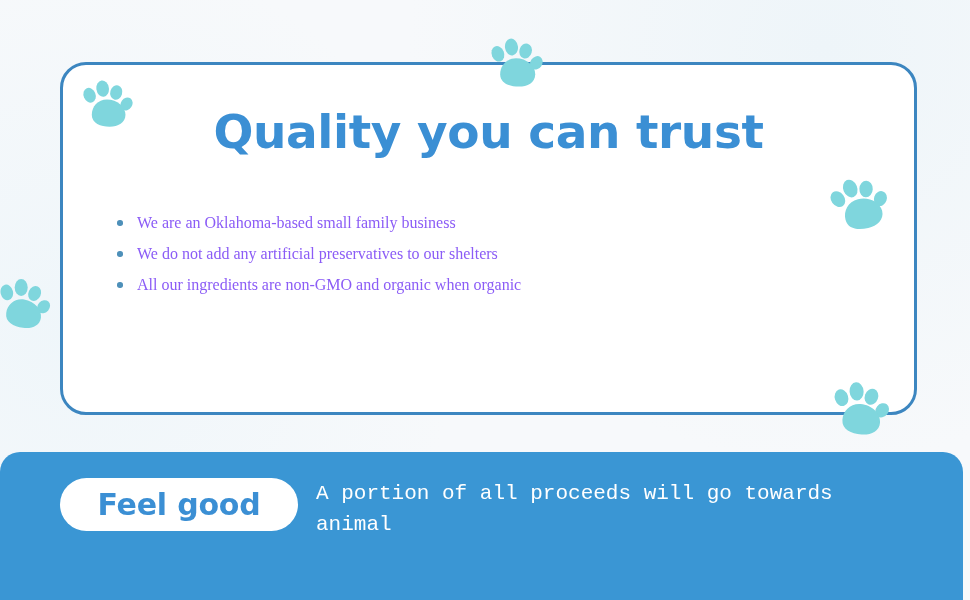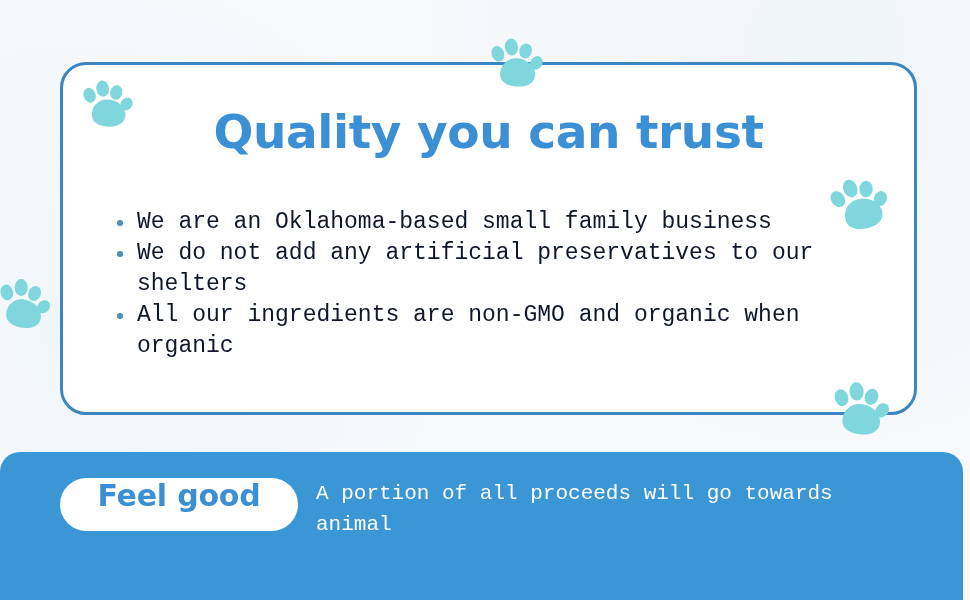--- a/index.html
+++ b/index.html
@@ -64,25 +64,25 @@
     left: 46px;
     top: 142px;
     right: 30px;
     margin: 0;
     padding: 0;
     list-style: none;
   }
   .bullet-item {
     position: relative;
     padding-left: 28px;
-    font-size: 23px;
+    font-size: 16px;
     line-height: 31px;
-    color: #0f172a;
+    color: #8b5cf6;
     margin-bottom: 0px;
-    font-family: Liberation Mono, monospace;
+    font-family: Liberation Serif, serif;
   }
   .bullet-item::before {
     content: "";
     position: absolute;
     left: 8px;
     top: 13px;
     width: 5.5px;
     height: 5.5px;
     border-radius: 50%;
     background: #4e90b9;
@@ -117,21 +117,21 @@
 
   .feel-pill {
     position: absolute;
     left: 60px;
     top: 26px;
     width: 238px;
     height: 53px;
     background: #ffffff;
     border-radius: 27px;
     display: flex;
-    align-items: flex-start;
+    align-items: center;
     justify-content: center;
   }
   .feel-pill-label {
     font-size: 30px;
     font-weight: bold;
     color: #3b8fd4;
     letter-spacing: -0.2px;
     font-family: "DejaVu Sans", sans-serif;
   }
 

